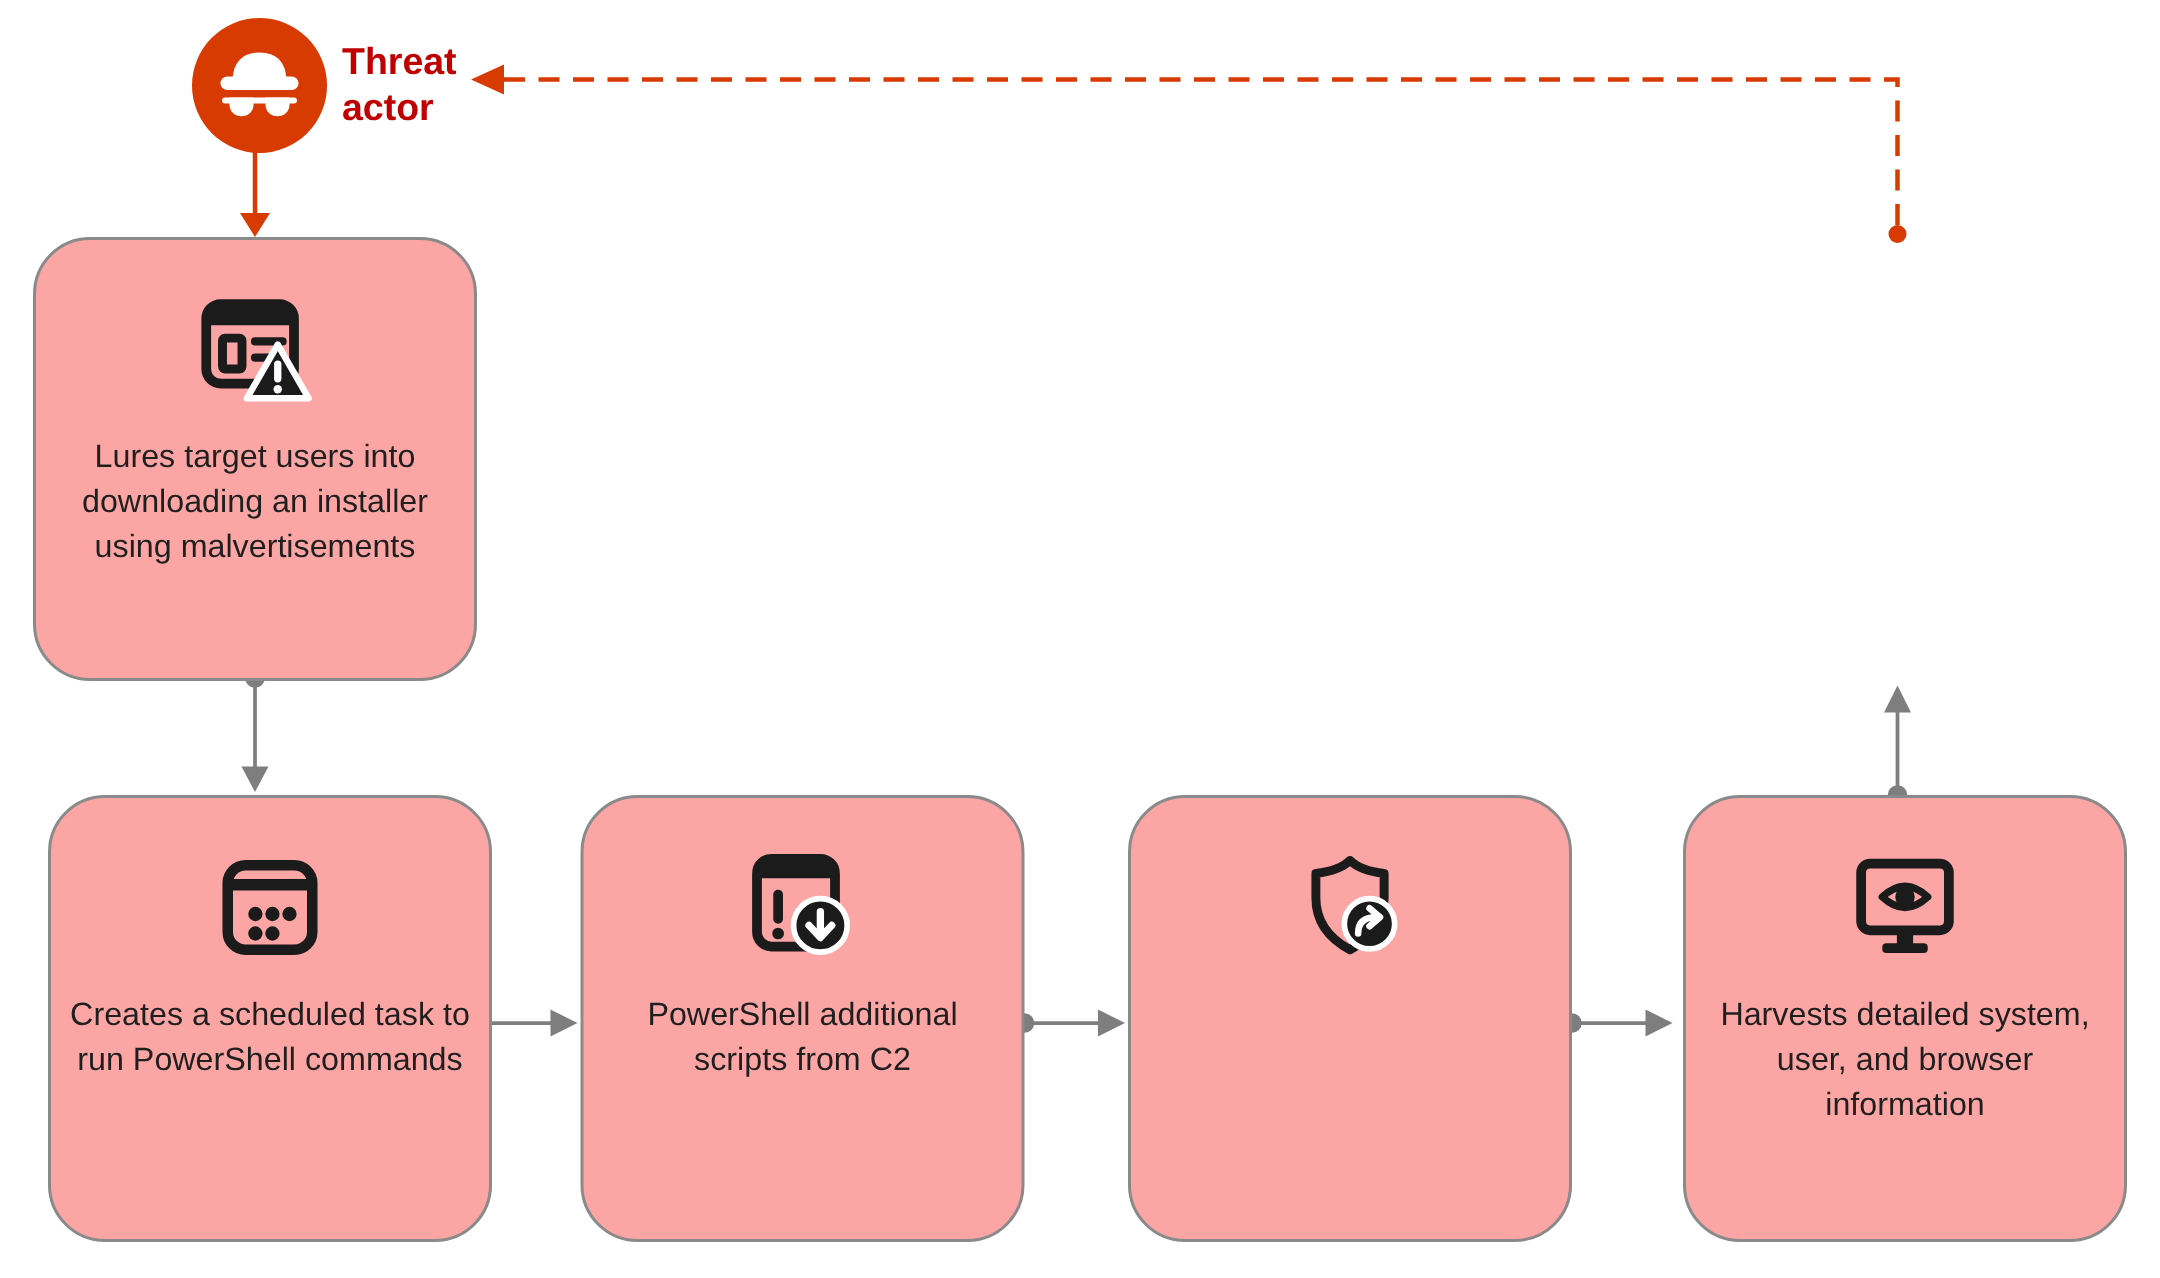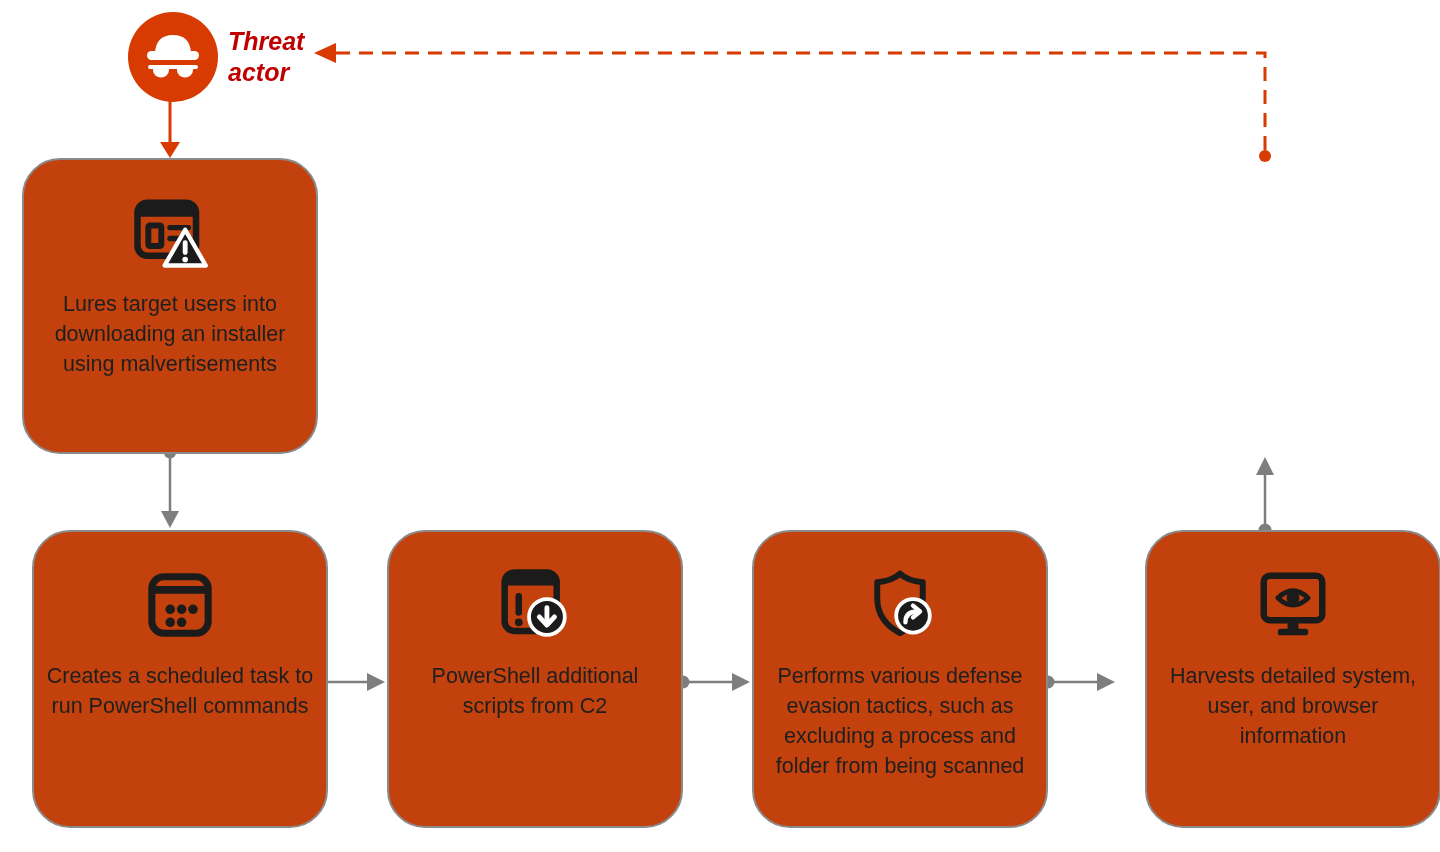--- a/index.html
+++ b/index.html
@@ -22,21 +22,21 @@
   .stroke-orange{ stroke: var(--accent-orange); }
   .fill-orange  { fill:   var(--accent-orange); }
 
   .node {
     position: absolute;
     width: 296px;
     height: 298px;
     box-sizing: border-box;
     border: 2px solid var(--border-gray);
     border-radius: 38px;
-    background: #c2410c;
+    background: #fca5a5;
     display: flex;
     flex-direction: column;
     align-items: center;
     padding-top: 34px;
   }
   .node.top-row { height: 296px; }
   .node .icon {
     width: 78px;
     height: 78px;
     flex: 0 0 auto;
@@ -66,21 +66,20 @@
   }
   .threat-actor-badge svg { width: 90px; height: 90px; }
   .threat-actor-label {
     position: absolute;
     left: 228px; top: 26px;
     font-size: 25px;
     line-height: 31px;
     font-weight: bold;
     color: var(--threat-red);
     white-space: pre-line;
-    font-style: italic;
   }
   .ico { stroke: var(--icon-black); fill: none; stroke-linecap: round; stroke-linejoin: round; }
   .ico-fill { fill: var(--icon-black); stroke: none; }
   .ico-white { stroke: #ffffff; fill: none; stroke-linecap: round; stroke-linejoin: round; }
 </style>
 </head>
 <body>
 
 <div class="canvas">
 
@@ -188,24 +187,23 @@
 
   <div class="node" style="left:752px; top:530px;">
     <div class="icon">
       <svg viewBox="0 0 72 72">
         <path class="ico" d="M36,7 C32,11 24,14 15,15 v15 c0,15 8,25 21,32 c13,-7 21,-17 21,-32 V15 C48,14 40,11 36,7 z" stroke-width="5.5"></path>
         <circle cx="48" cy="46" r="15.5" fill="var(--icon-black)" stroke="#ffffff" stroke-width="3.5"></circle>
         <path class="ico-white" d="M41,52 q0,-10 11,-10" stroke-width="4"></path>
         <path class="ico-white" d="M48,36.5 L54.5,42 L48,47.5" stroke-width="4"></path>
       </svg>
     </div>
-    <div class="label">Performs various defense evasion tactics, such as excluding a process and folder from being scanned</div>
-  </div>
-
-  <div class="node" style="left:1145px; top:530px;">
+  </div>
+
+  <div class="node" style="left:1122px; top:530px;">
     <div class="icon">
       <svg viewBox="0 0 72 72">
         <rect class="ico" x="9" y="9" width="54" height="41" rx="5.5" stroke-width="6"></rect>
         <path class="ico" d="M22,29.5 q14,-13 28,0 q-14,13 -28,0 z" stroke-width="4.5"></path>
         <circle class="ico-fill" cx="36" cy="29.5" r="6"></circle>
         <rect class="ico-fill" x="31" y="50" width="10" height="9"></rect>
         <rect class="ico-fill" x="22" y="58" width="28" height="6" rx="2.5"></rect>
       </svg>
     </div>
     <div class="label">Harvests detailed system, user, and browser information</div>

